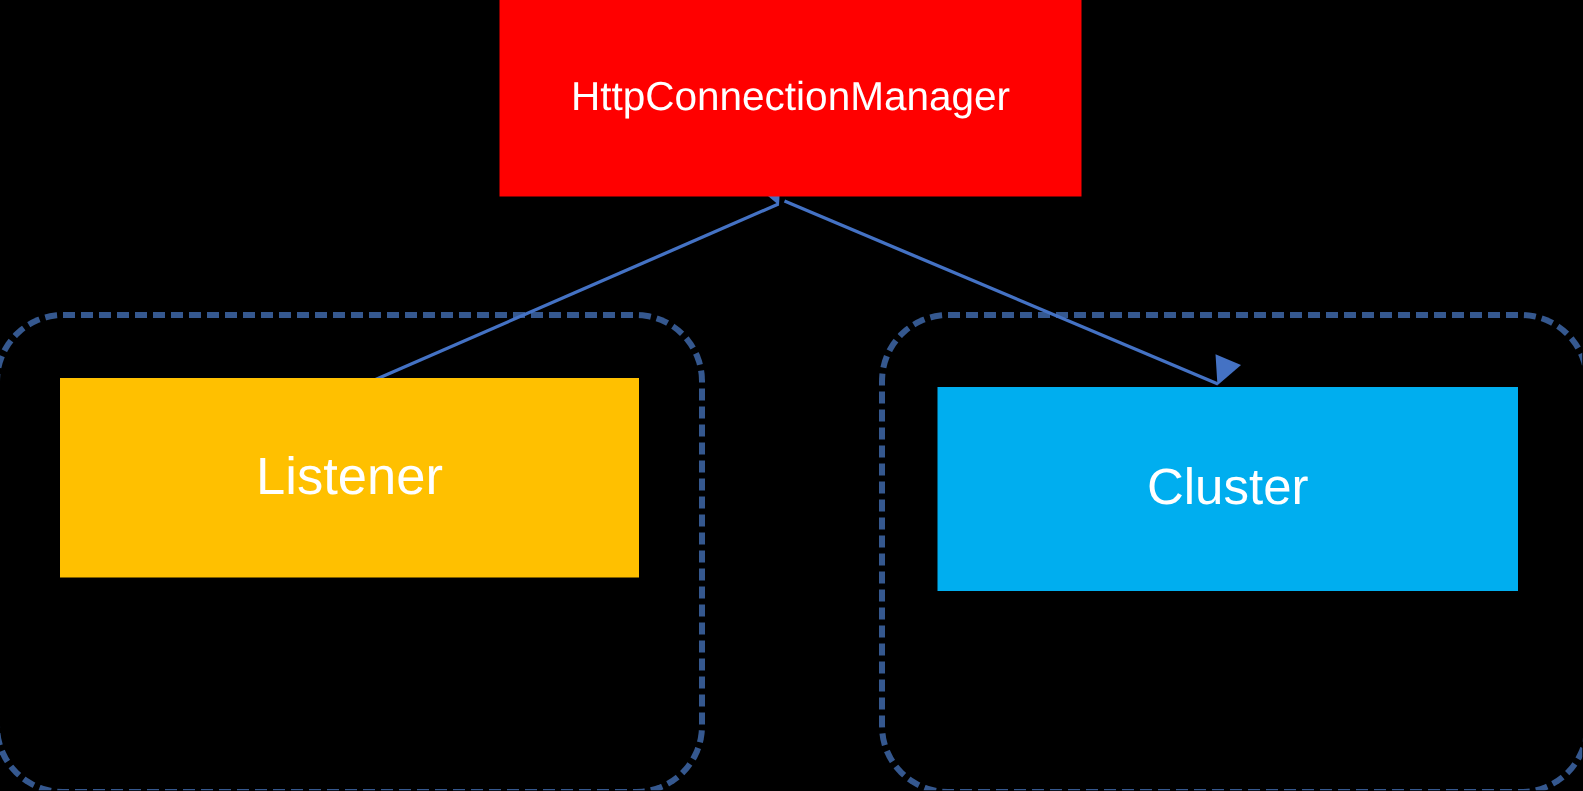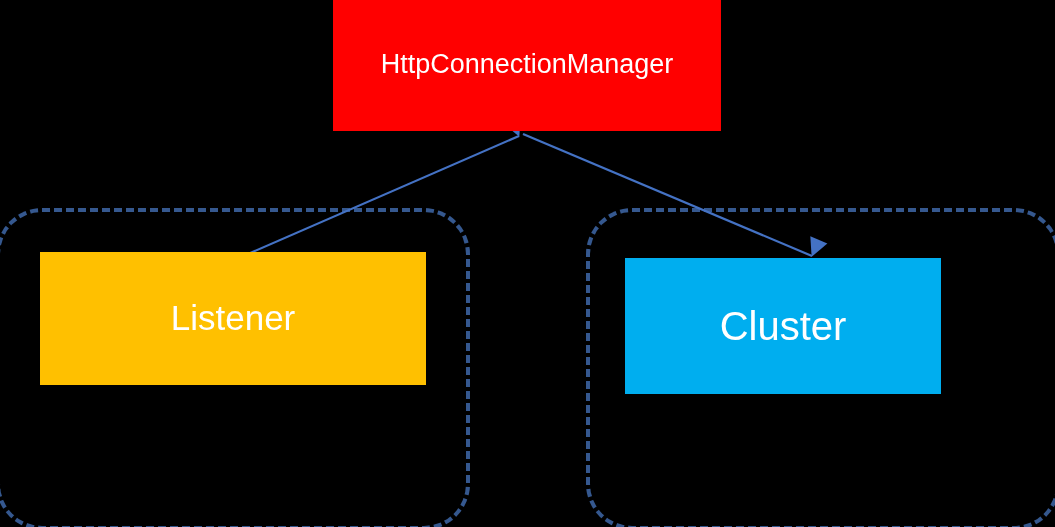--- a/index.html
+++ b/index.html
@@ -63,24 +63,24 @@
     top: 252px;
     width: 386px;
     height: 133px;
     background: #FFC000;
     font-size: 35px;
     font-weight: 400;
   }
   #node-cluster {
     left: 625px;
     top: 258px;
-    width: 316px;
+    width: 387px;
     height: 136px;
     background: #00AEEF;
-    font-size: 40px;
+    font-size: 34px;
     font-weight: 400;
   }
 
   
   #connectors {
     position: absolute;
     left: 0;
     top: 0;
     width: 1055px;
     height: 527px;

